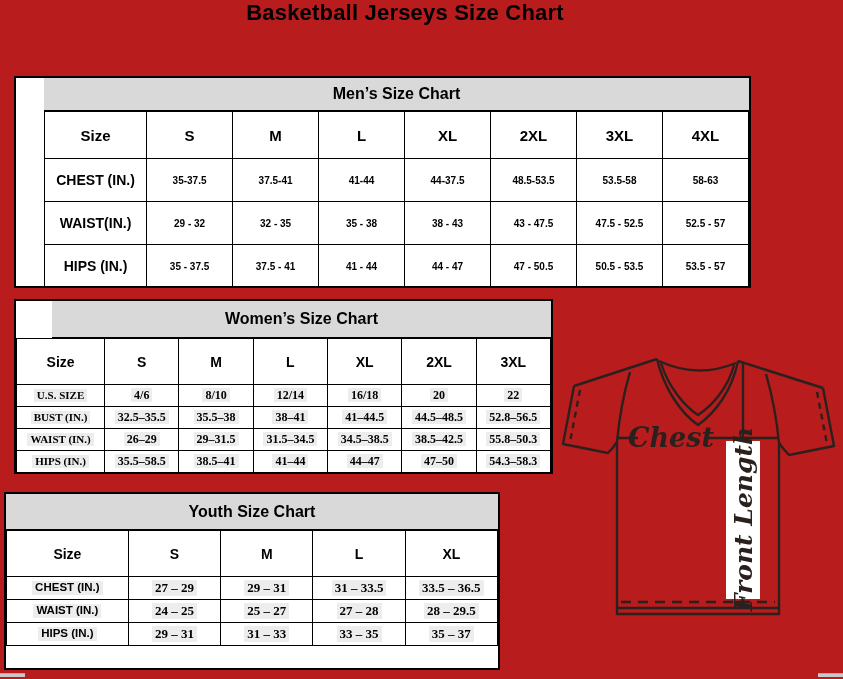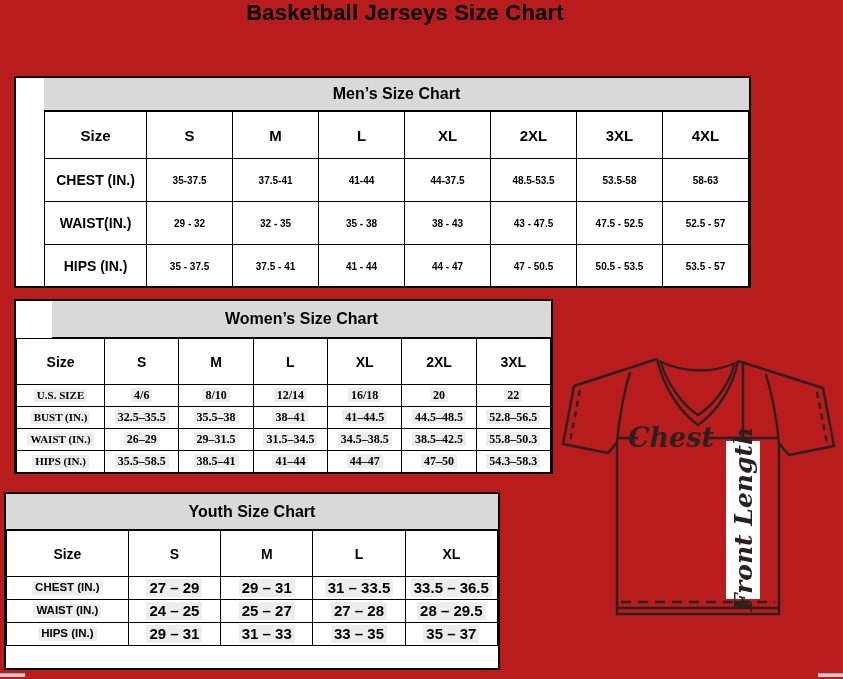--- a/index.html
+++ b/index.html
@@ -40,21 +40,21 @@
   .womens thead tr { height:46px; }
   .womens tbody tr { height:22px;font-family:Liberation Serif, serif; }
   .womens thead th { font-size:14px; }
   .womens tbody td { font-size:12px; }
   .womens tbody th { font-size:11px; }
   .womens thead th:first-child { width:16.5%; }
 
   .youth thead tr { height:46px; }
   .youth tbody tr { height:23px; }
   .youth thead th { font-size:14px; }
-  .youth tbody td { font-size:15px; }
+  .youth tbody td { font-size:13px;font-family:Liberation Serif, serif; }
   .youth tbody th { font-size:11.5px; }
   .youth thead th:first-child { width:24.8%; }
 
   .hl { background:#ededed; padding:0 3px; display:inline-block; line-height:1.2; }
 
   .jersey-wrap { position:absolute; left:560px; top:356px; width:283px; height:264px; }
   .diagram-label { font-family:"DejaVu Serif",serif; font-style:italic; font-weight:bold; }
 
   .scroll-frag { position:absolute; background:#c9c9c9; border-top:1px solid #aaa; }
   .frag-left  { left:0;   top:673px; width:25px; height:4px; }

